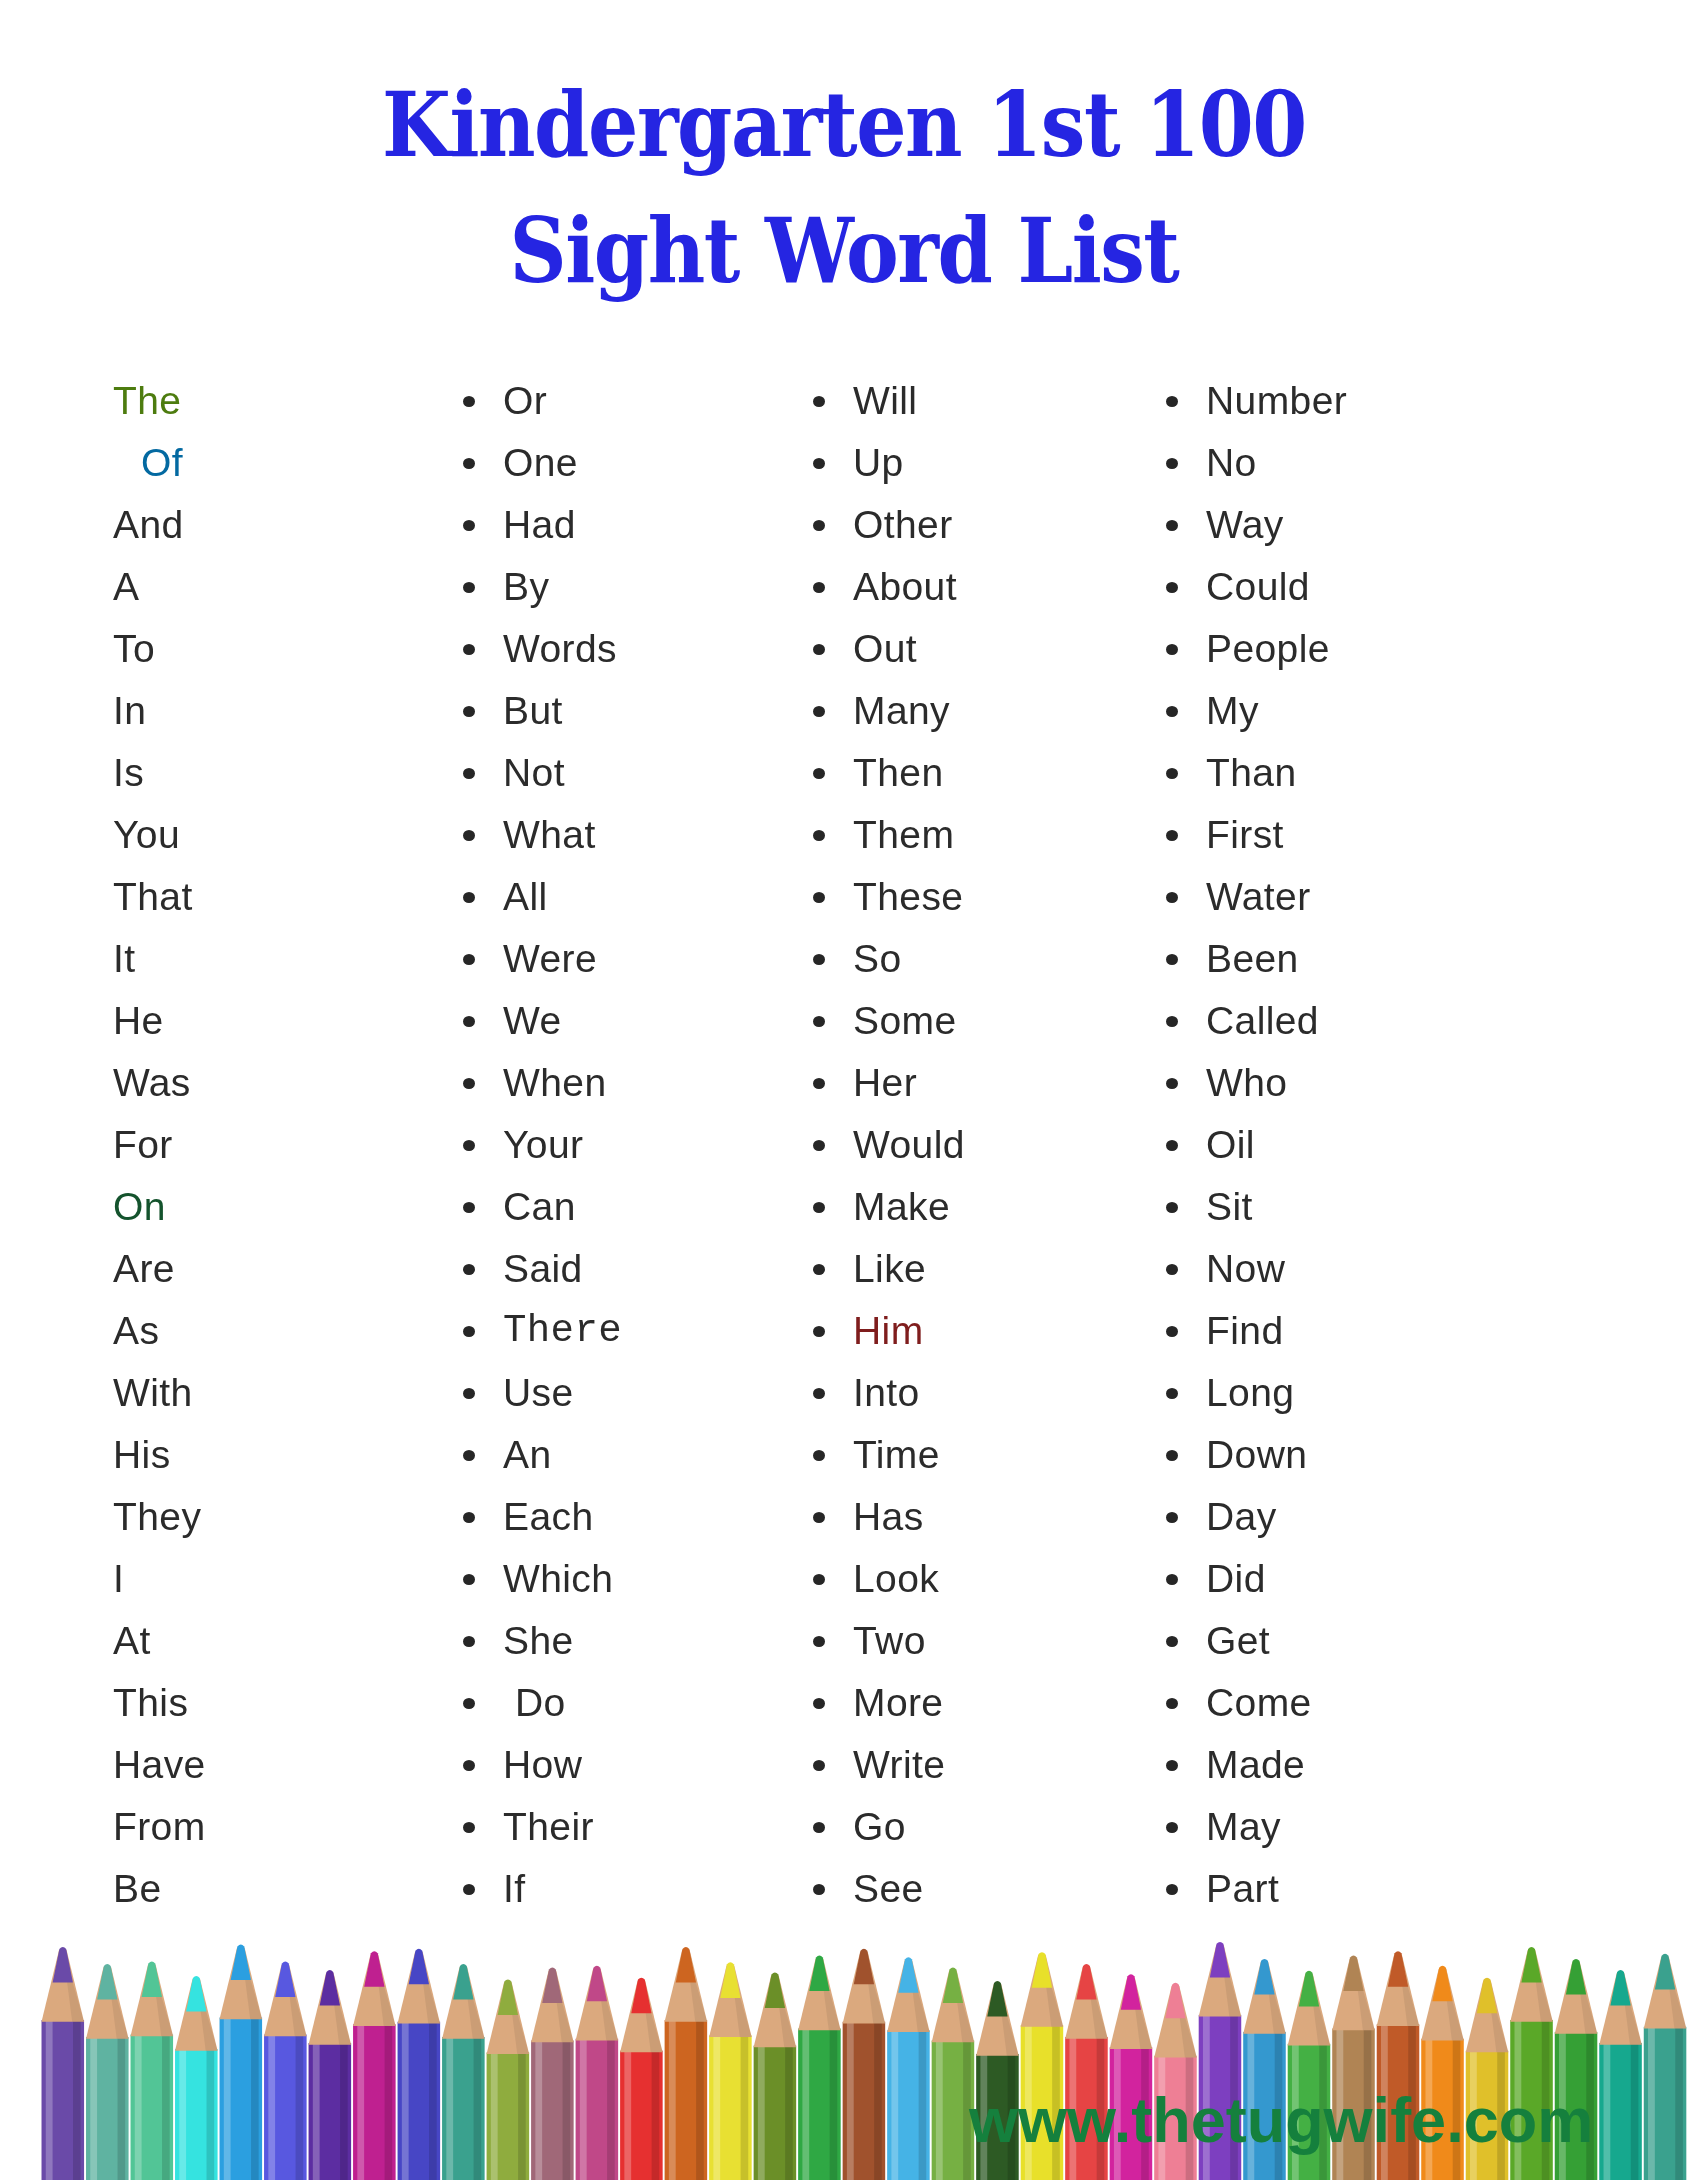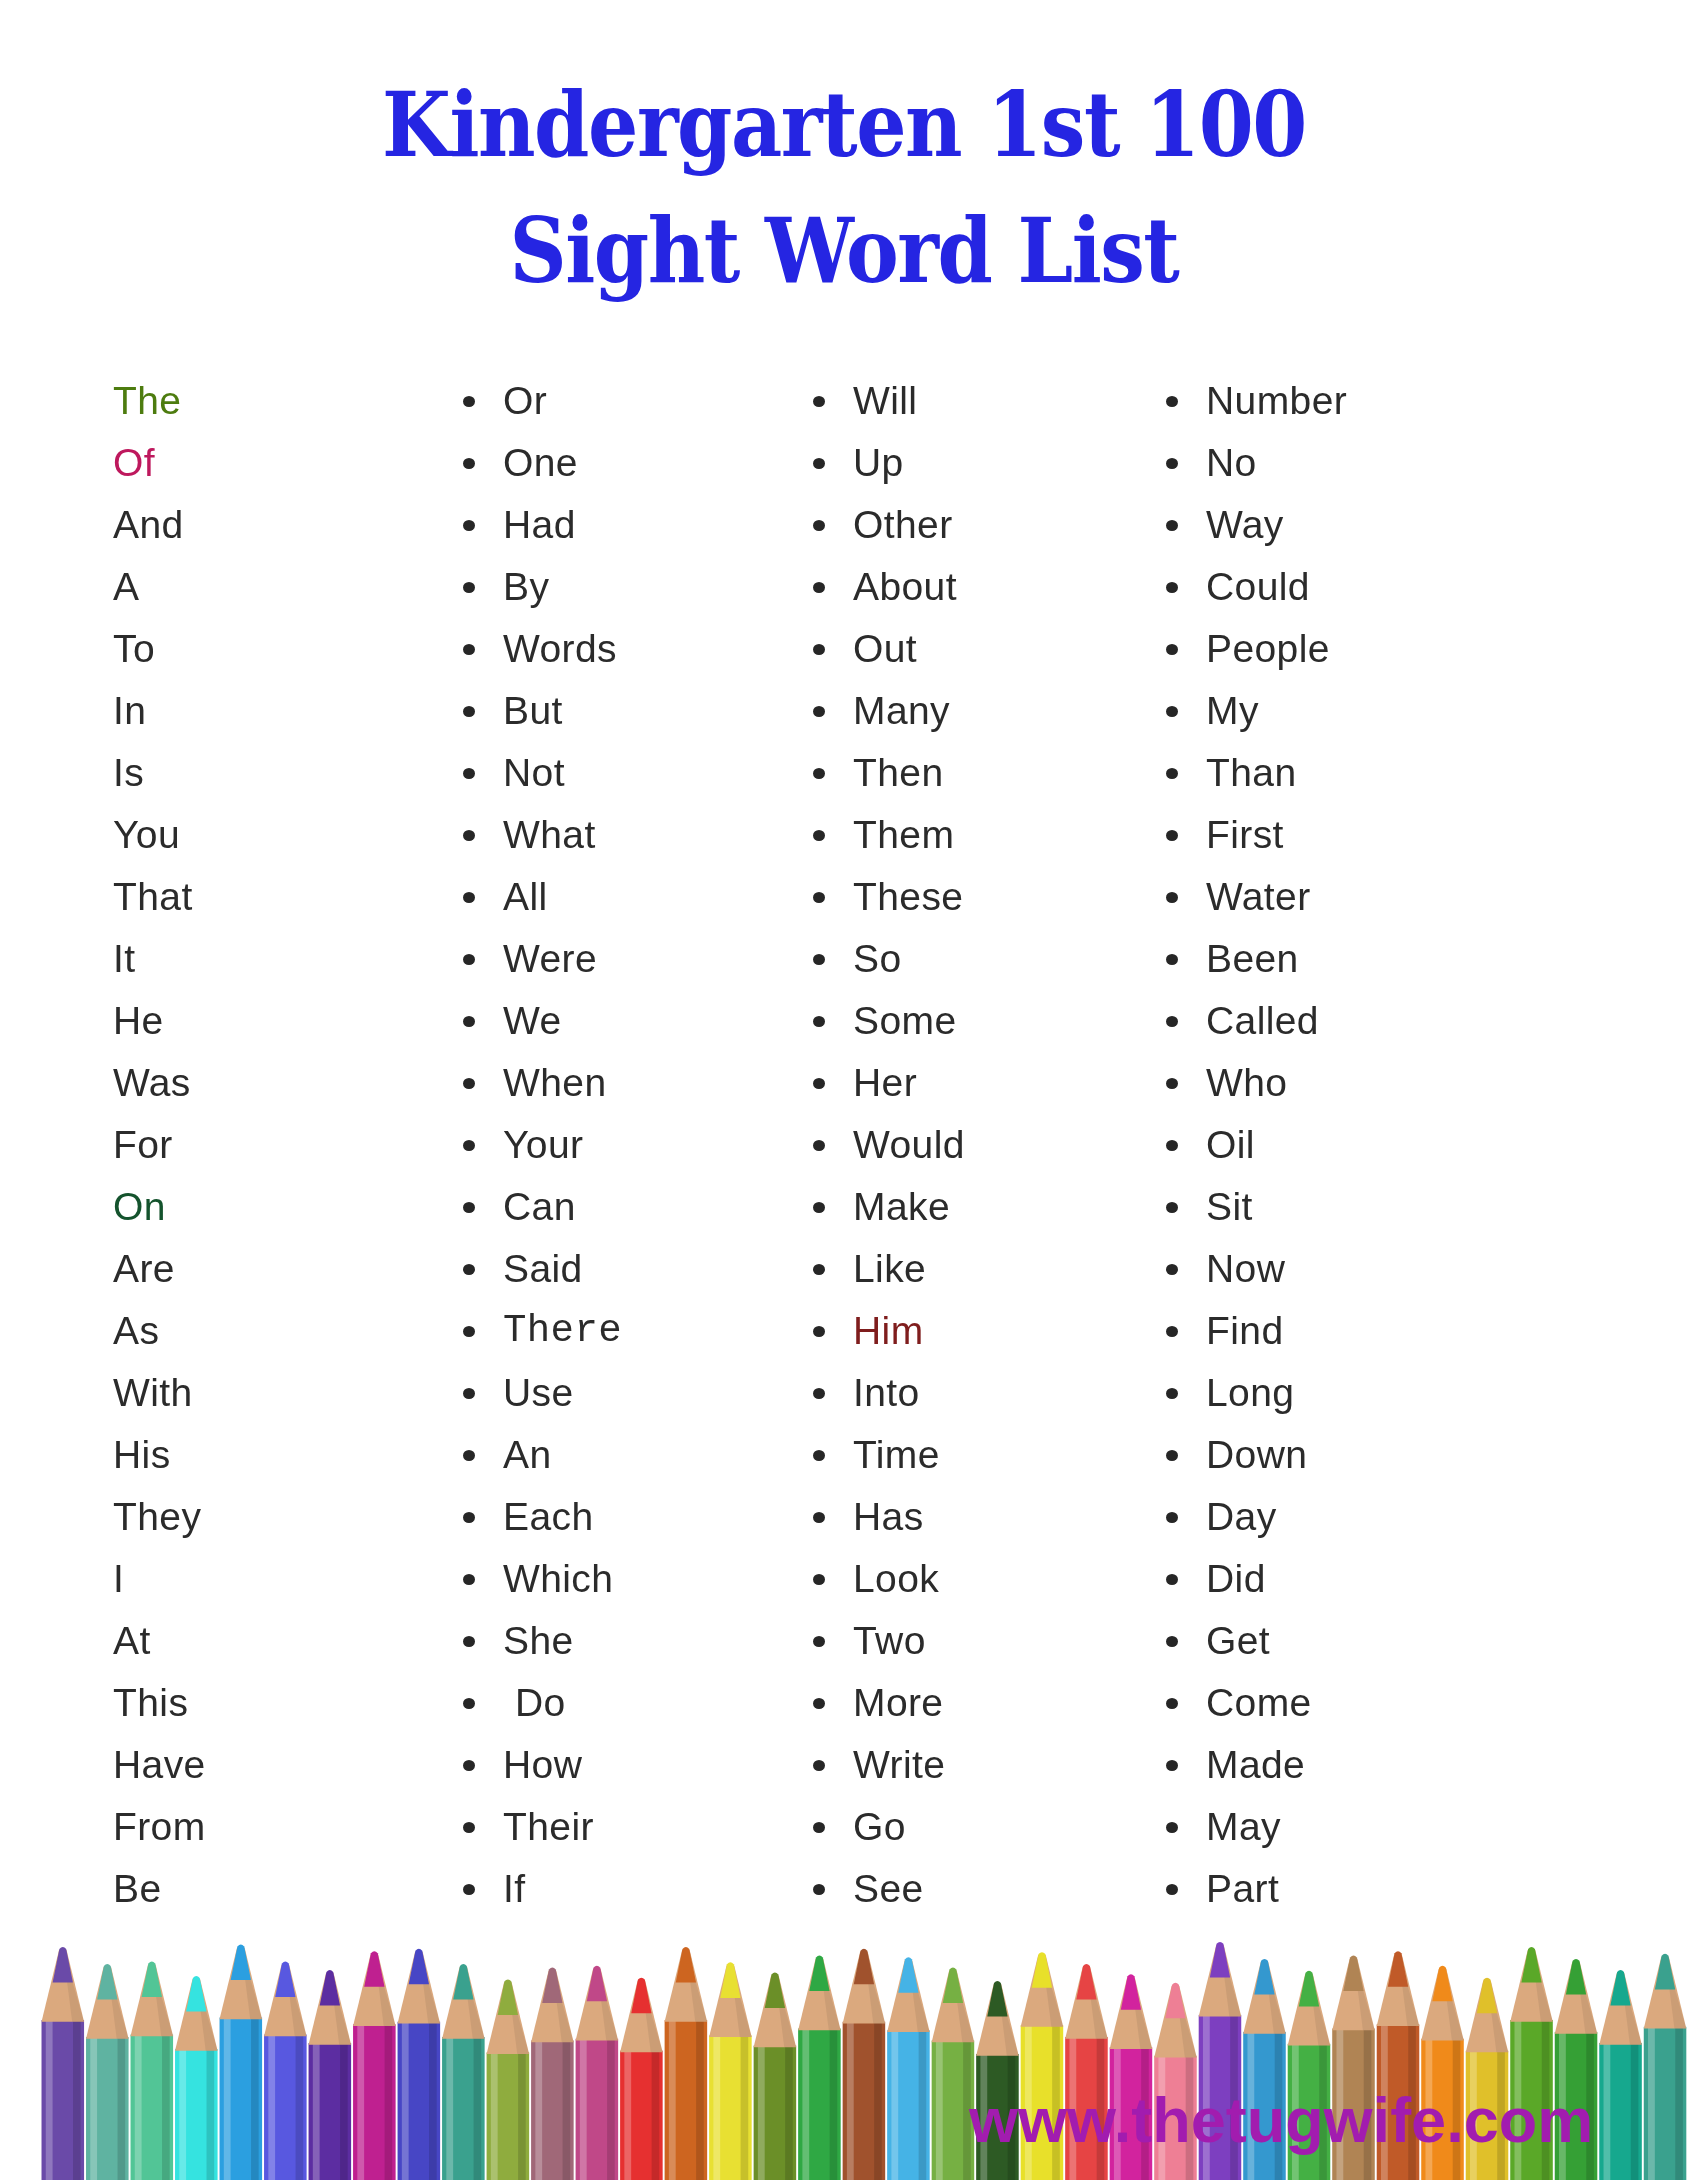--- a/index.html
+++ b/index.html
@@ -44,42 +44,42 @@
     left:0;top:1923px;
     width:1688px;height:257px;
     display:block;
   }
   .website{
     position:absolute;
     top:2089px;
     left:969px;
     font-size:63px;
     font-weight:bold;
-    color:#a21caf;
+    color:#15803d;
     letter-spacing:0px;
     line-height:63px;
     z-index:5;
   }
 </style>
 </head>
 <body>
 
 <div class="page">
 
   <div class="title" style="color: rgb(37, 37, 226);">
     <div>Kindergarten 1st 100</div>
     <div>Sight Word List</div>
   </div>
 
   <div id="columns-root">
       <div class="word-col" style="left: 113px;">
         <div class="word-row" style="color: #4d7c0f; align-items: center;">
           <span>The</span>
         </div>
-        <div class="word-row" style="color: #be185d;">
+        <div class="word-row" style="color: #0369a1; margin-left: 28px;">
           <span>Of</span>
         </div>
         <div class="word-row" style="color: rgb(43, 43, 43);">
           <span>And</span>
         </div>
         <div class="word-row" style="color: rgb(43, 43, 43);">
           <span>A</span>
         </div>
         <div class="word-row" style="color: rgb(43, 43, 43);">
           <span>To</span>

